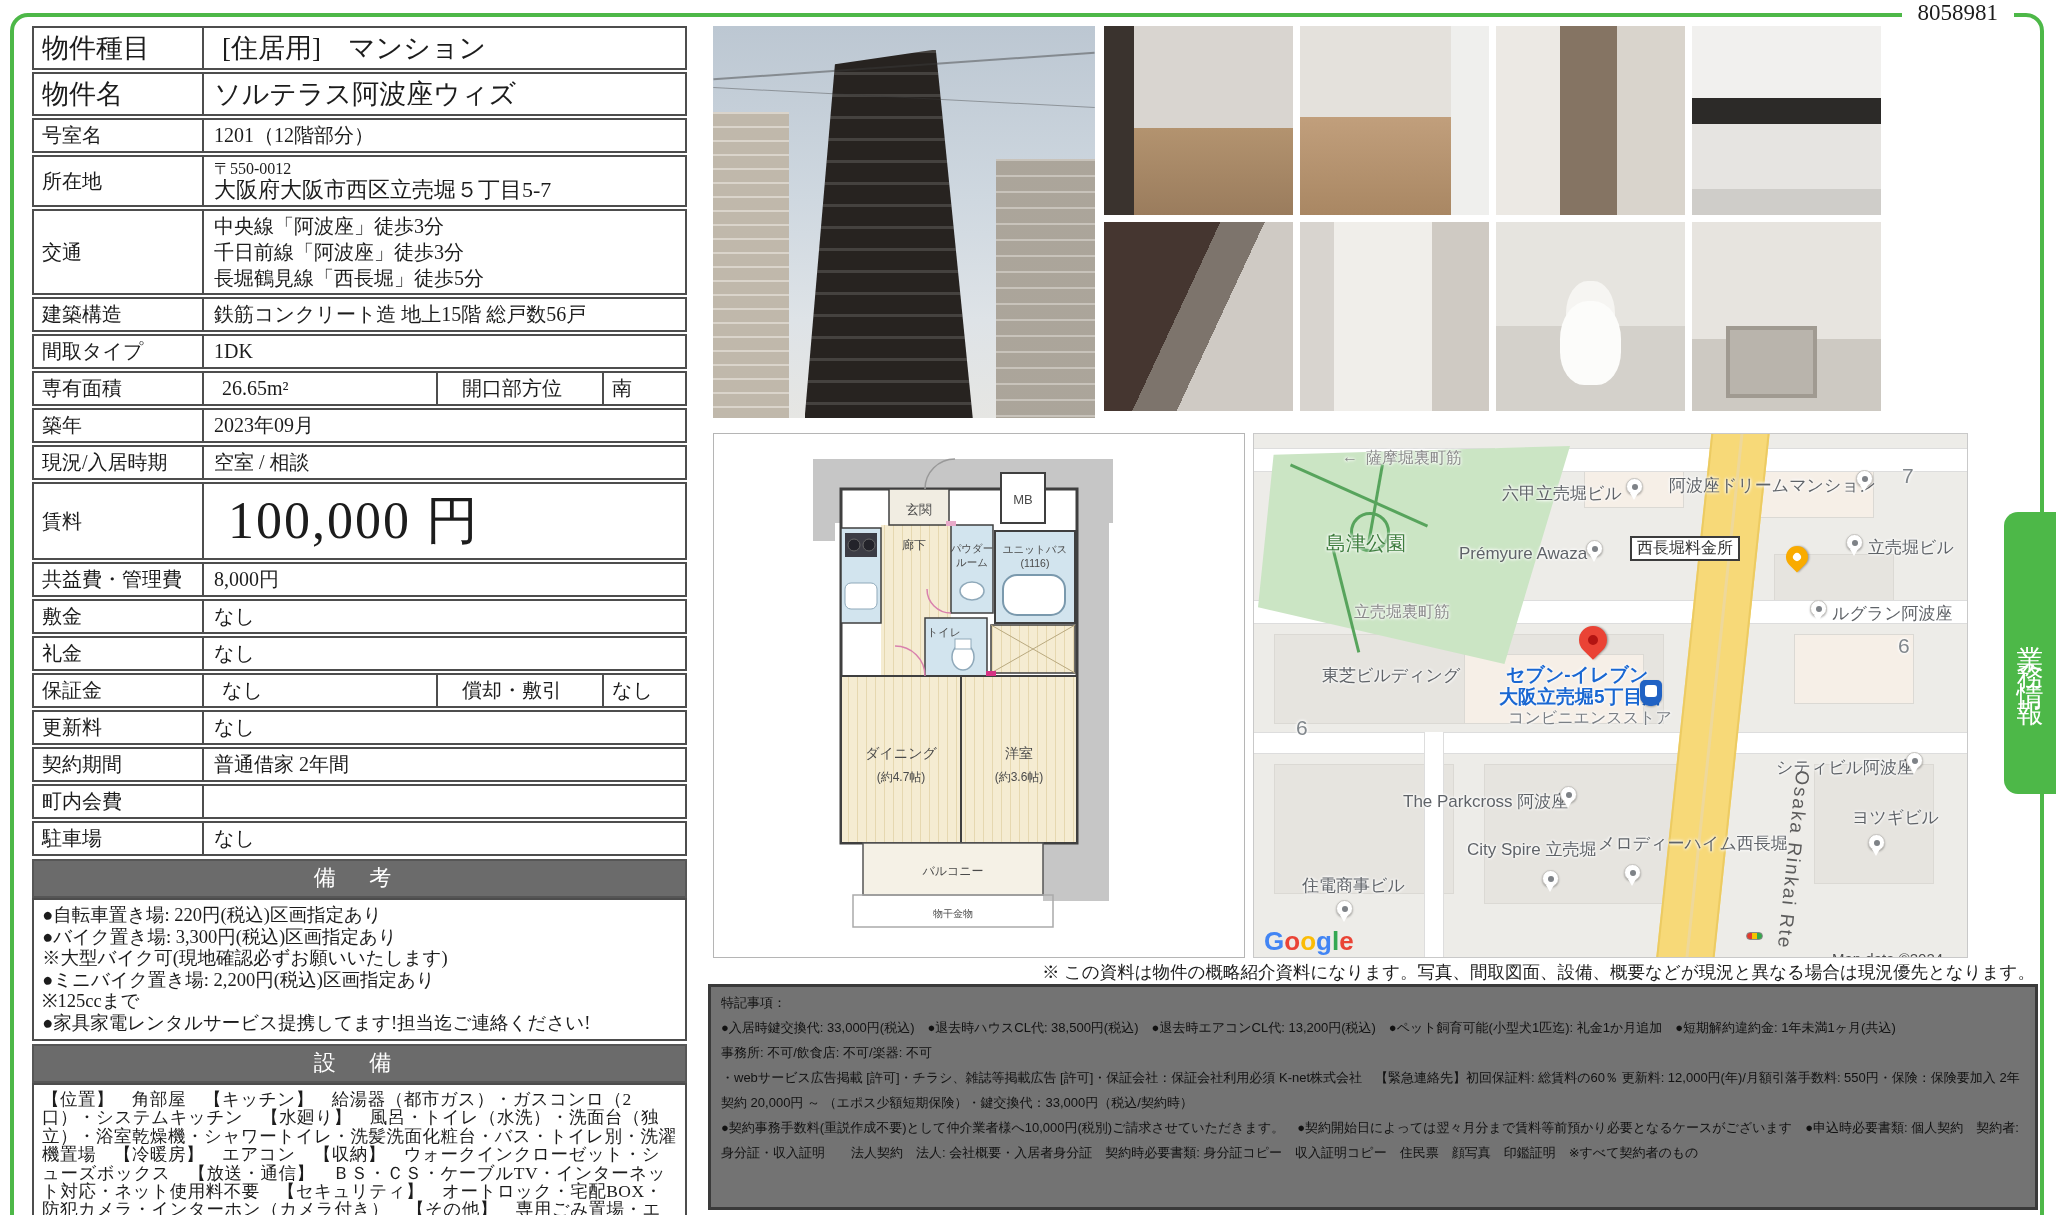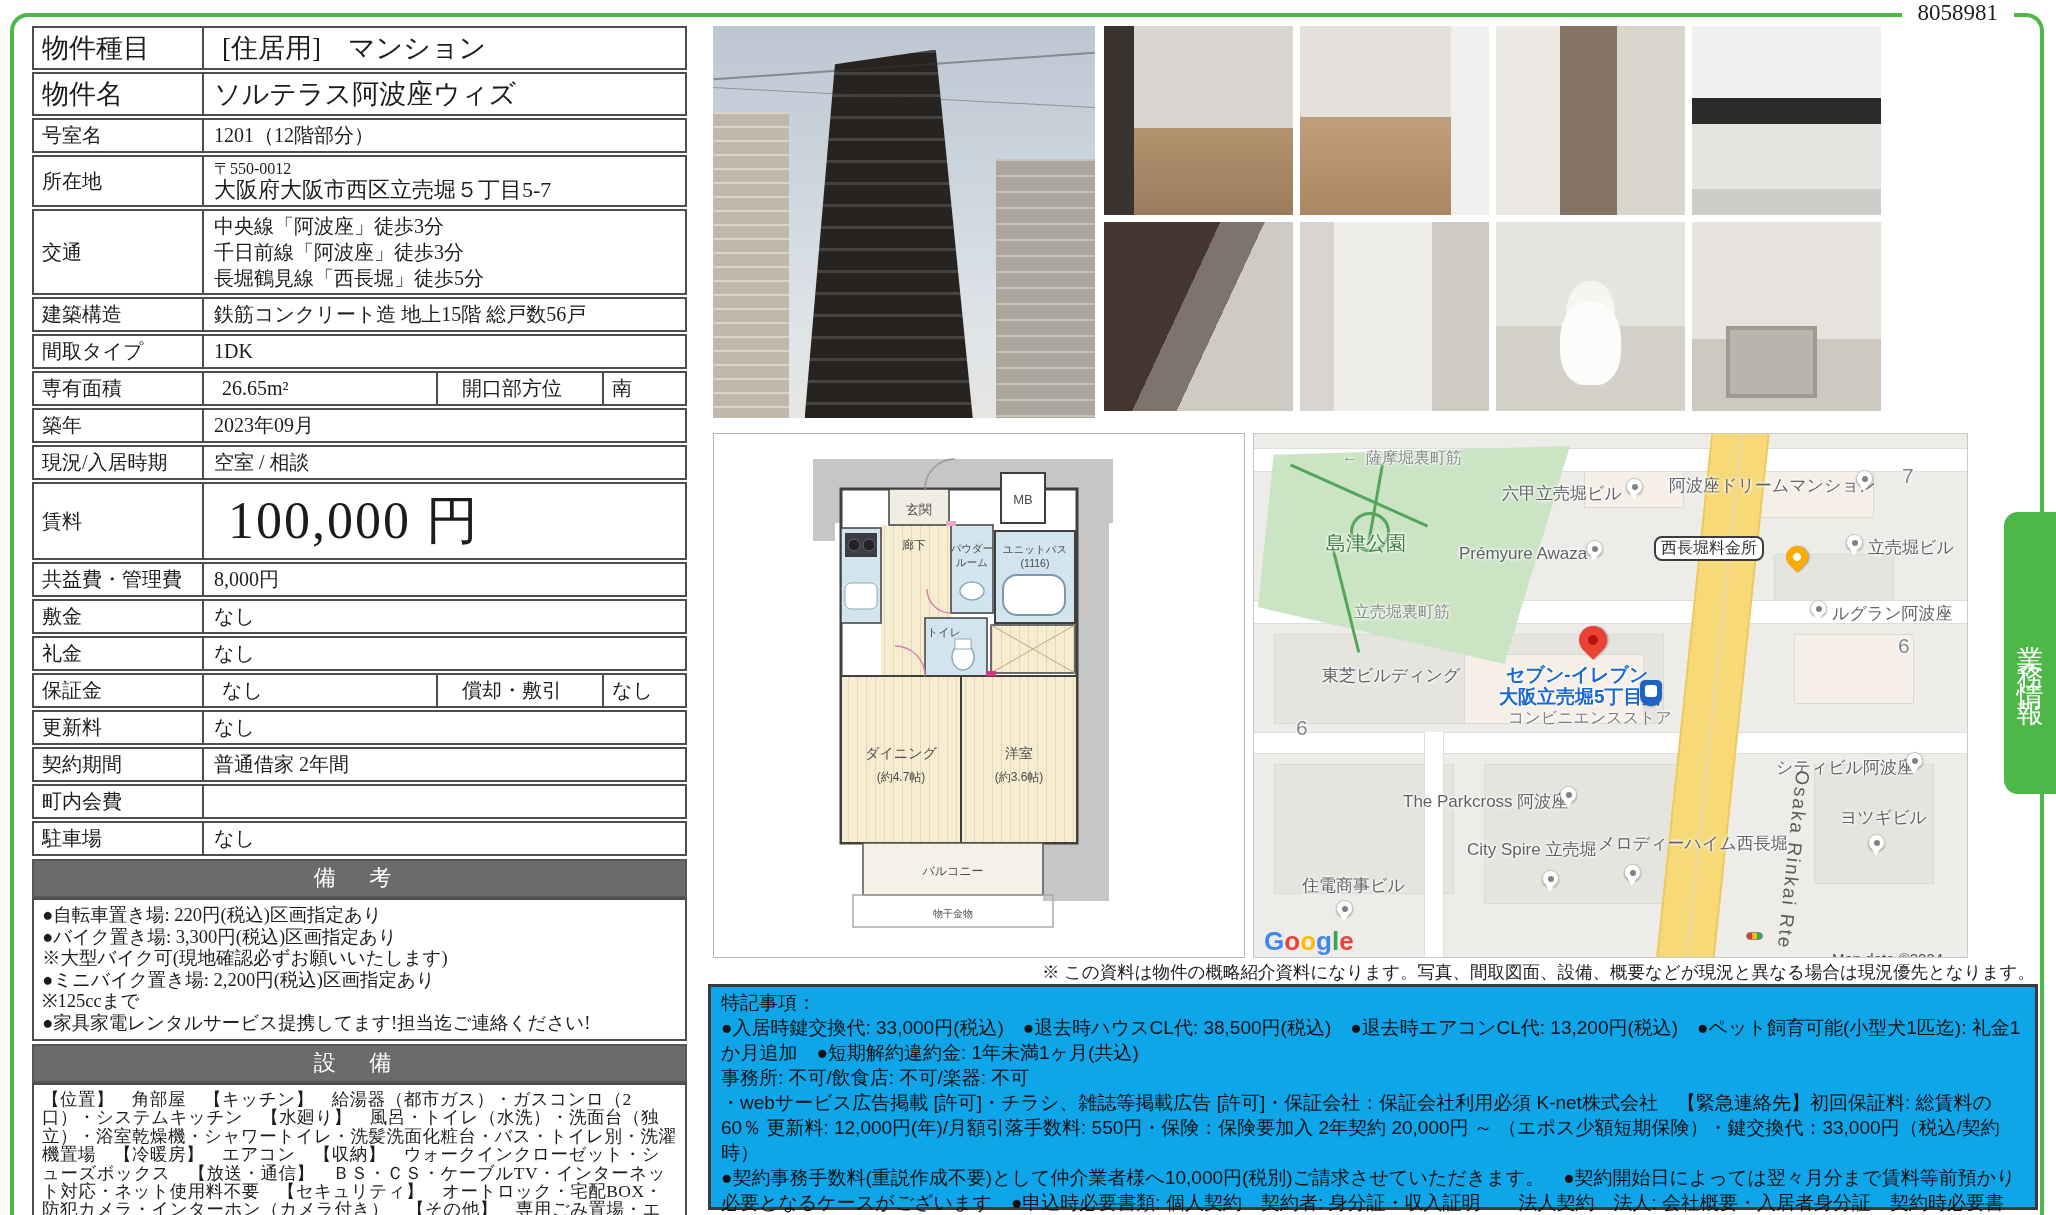--- a/index.html
+++ b/index.html
@@ -125,22 +125,22 @@
   .pin-blue::after{content:"";position:absolute;left:5px;top:5px;width:12px;height:12px;background:#fff;border-radius:3px;}
   .tlight{position:absolute;width:17px;height:8px;border-radius:4px;border:1px solid #888;
     background:linear-gradient(90deg,#e23b2e 0 33%,#f5c400 33% 66%,#35a84c 66%);}
   .glogo{position:absolute;font-size:26px;font-weight:bold;letter-spacing:0;}
   .gB{color:#4285F4}.gR{color:#EA4335}.gY{color:#FBBC05}.gG{color:#34A853}
   .mapdata{position:absolute;font-size:15px;color:#4c4c4c;text-shadow:0 0 3px #fff;}
 
   
   .disclaimer{position:absolute;left:705px;top:960px;width:1330px;text-align:right;font-size:17.5px;}
   .notes-box{position:absolute;left:708px;top:984px;width:1330px;height:226px;border:3px solid #3a3a3a;
-    background:#0ea5e9;padding:3px 10px;font-family:"Liberation Sans","DejaVu Sans",sans-serif;
-    font-size:19px;line-height:25px;color:#111;}
+    background:#737373;padding:3px 10px;font-family:"Liberation Sans","DejaVu Sans",sans-serif;
+    font-size:13px;line-height:25px;color:#111;}
 </style>
 </head>
 <body>
 
 <div class="frame"></div>
 <div class="doc-number">8058981</div>
 <div class="side-tab">業務情報</div>
 
 <div class="left-col">
 
@@ -371,21 +371,21 @@
   <span class="mlabel street" style="left:88px;top:14px;">←</span>
   <span class="mlabel street" style="left:112px;top:14px;">薩摩堀裏町筋</span>
   <span class="mlabel" style="left:248px;top:48px;">六甲立売堀ビル</span>
   <span class="pin" style="left:372px;top:44px;"></span>
   <span class="mlabel" style="left:415px;top:40px;">阿波座ドリームマンション</span>
   <span class="pin" style="left:602px;top:36px;"></span>
   <span class="mlabel num" style="left:648px;top:30px;">7</span>
   <span class="mlabel parkname" style="left:72px;top:96px;">島津公園</span>
   <span class="mlabel" style="left:205px;top:110px;">Prémyure Awaza</span>
   <span class="pin" style="left:332px;top:106px;"></span>
-  <span class="mlabel boxed" style="left:400px;top:102px;border-radius:8px;">西長堀料金所</span>
+  <span class="mlabel boxed" style="left:376px;top:102px;">西長堀料金所</span>
   <span class="pin-orange" style="left:532px;top:112px;"></span>
   <span class="pin" style="left:592px;top:100px;"></span>
   <span class="mlabel" style="left:614px;top:102px;">立売堀ビル</span>
   <span class="mlabel street" style="left:100px;top:168px;">立売堀裏町筋</span>
   <span class="pin" style="left:556px;top:166px;"></span>
   <span class="mlabel" style="left:578px;top:168px;">ルグラン阿波座</span>
   <span class="mlabel num" style="left:644px;top:200px;">6</span>
   <span class="mlabel" style="left:68px;top:230px;">東芝ビルディング</span>
   <span class="pin-red" style="left:325px;top:192px;"></span>
   <span class="mlabel blue" style="left:252px;top:228px;">セブン-イレブン</span>
@@ -396,21 +396,21 @@
   <span class="mlabel" style="left:522px;top:322px;">シティビル阿波座</span>
   <span class="pin" style="left:652px;top:318px;"></span>
   <span class="mlabel" style="left:149px;top:356px;">The Parkcross 阿波座</span>
   <span class="pin" style="left:306px;top:352px;"></span>
   <span class="mlabel" style="left:213px;top:404px;">City Spire 立売堀</span>
   <span class="pin" style="left:288px;top:436px;"></span>
   <span class="mlabel" style="left:344px;top:398px;text-align:right;">メロディーハイム西長堀</span>
   <span class="pin" style="left:370px;top:430px;"></span>
   <span class="mlabel" style="left:48px;top:440px;">住電商事ビル</span>
   <span class="pin" style="left:82px;top:466px;"></span>
-  <span class="mlabel" style="left:586px;top:372px;text-align:right;">ヨツギビル</span>
+  <span class="mlabel" style="left:598px;top:372px;text-align:right;">ヨツギビル</span>
   <span class="pin" style="left:614px;top:400px;"></span>
   <span class="mlabel rte" style="left:528px;top:336px;">Osaka Rinkai Rte</span>
   <div class="glogo" style="left:10px;top:492px;">
     <span class="gB">G</span><span class="gR">o</span><span class="gY">o</span><span class="gB">g</span><span class="gG">l</span><span class="gR">e</span>
   </div>
   <span class="mapdata" style="left:578px;top:516px;">Map data ©2024</span>
 </div>
 
 <div class="disclaimer">※ この資料は物件の概略紹介資料になります。写真、間取図面、設備、概要などが現況と異なる場合は現況優先となります。</div>
 

